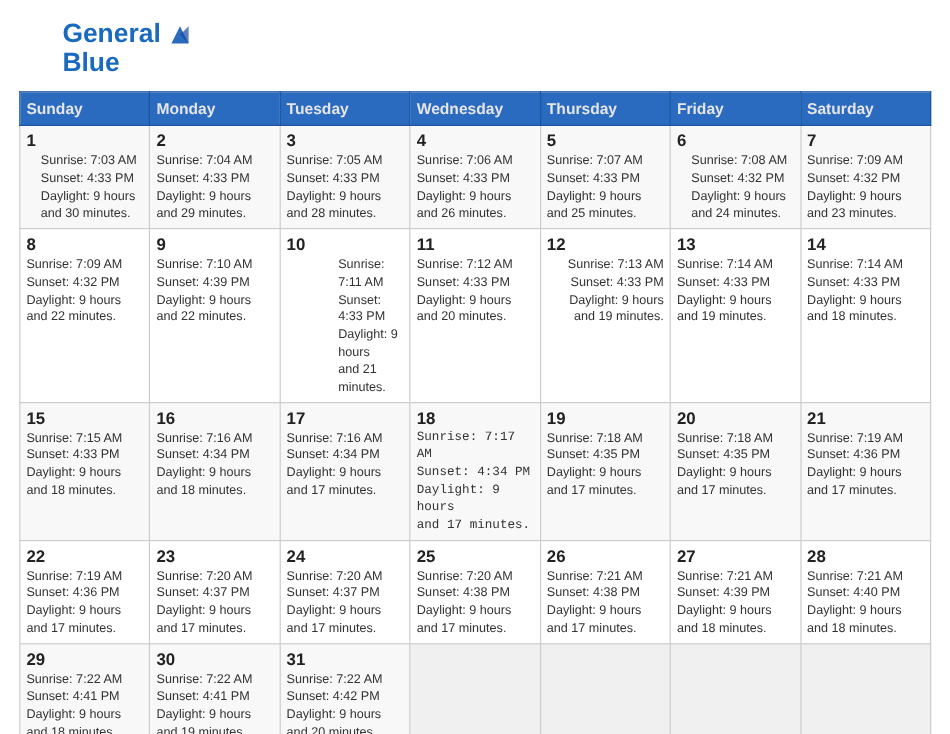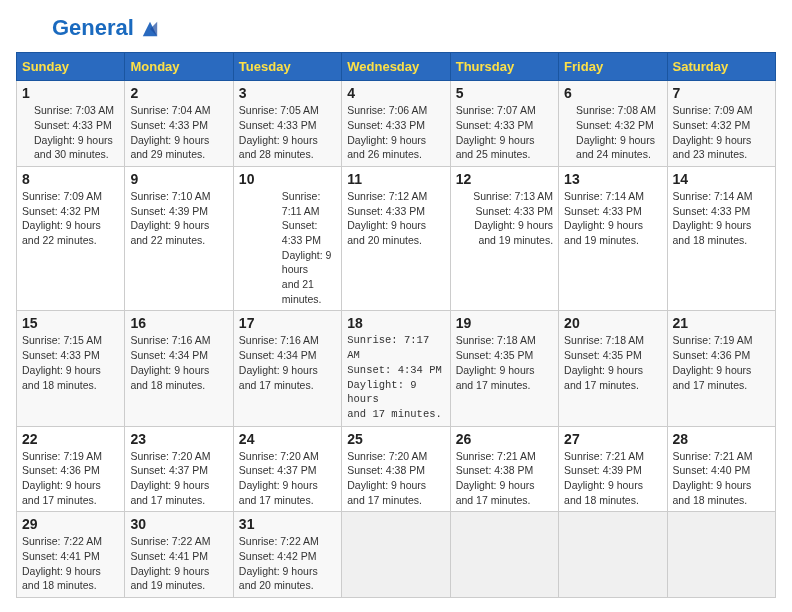--- a/index.html
+++ b/index.html
@@ -45,21 +45,21 @@
       font-size: 15px;
       color: #555;
     }
     table {
       width: 100%;
       border-collapse: collapse;
       font-size: 11px;
     }
     thead tr th {
       background: #2a6abf;
-      color: #fde047;
+      color: #e5e5e5;
       text-align: left;
       padding: 6px 5px;
       font-size: 13px;
       font-weight: bold;
       border: 1px solid #1a55a0;
     }
     tbody tr td {
       border: 1px solid #ccc;
       vertical-align: top;
       padding: 4px 5px;
@@ -92,20 +92,21 @@
 <div class="header-area">
   <div class="logo">
     <div>
       <div class="logo-text">
         <span class="blue">General</span>
         <svg class="logo-icon" viewBox="0 0 20 20" style="display:inline-block;vertical-align:middle;">
           <polygon points="2,18 10,2 18,18" fill="#2a6abf"></polygon>
           <polygon points="10,10 18,2 18,18" fill="#1a4a9f" opacity="0.7"></polygon>
         </svg>
       </div>
+      <div class="logo-text"><span class="blue">Blue</span></div>
     </div>
   </div>
   <div class="title-area">
     <div class="month-title"></div>
     <div class="location"></div>
   </div>
 </div>
 
 <table>
   <thead>

